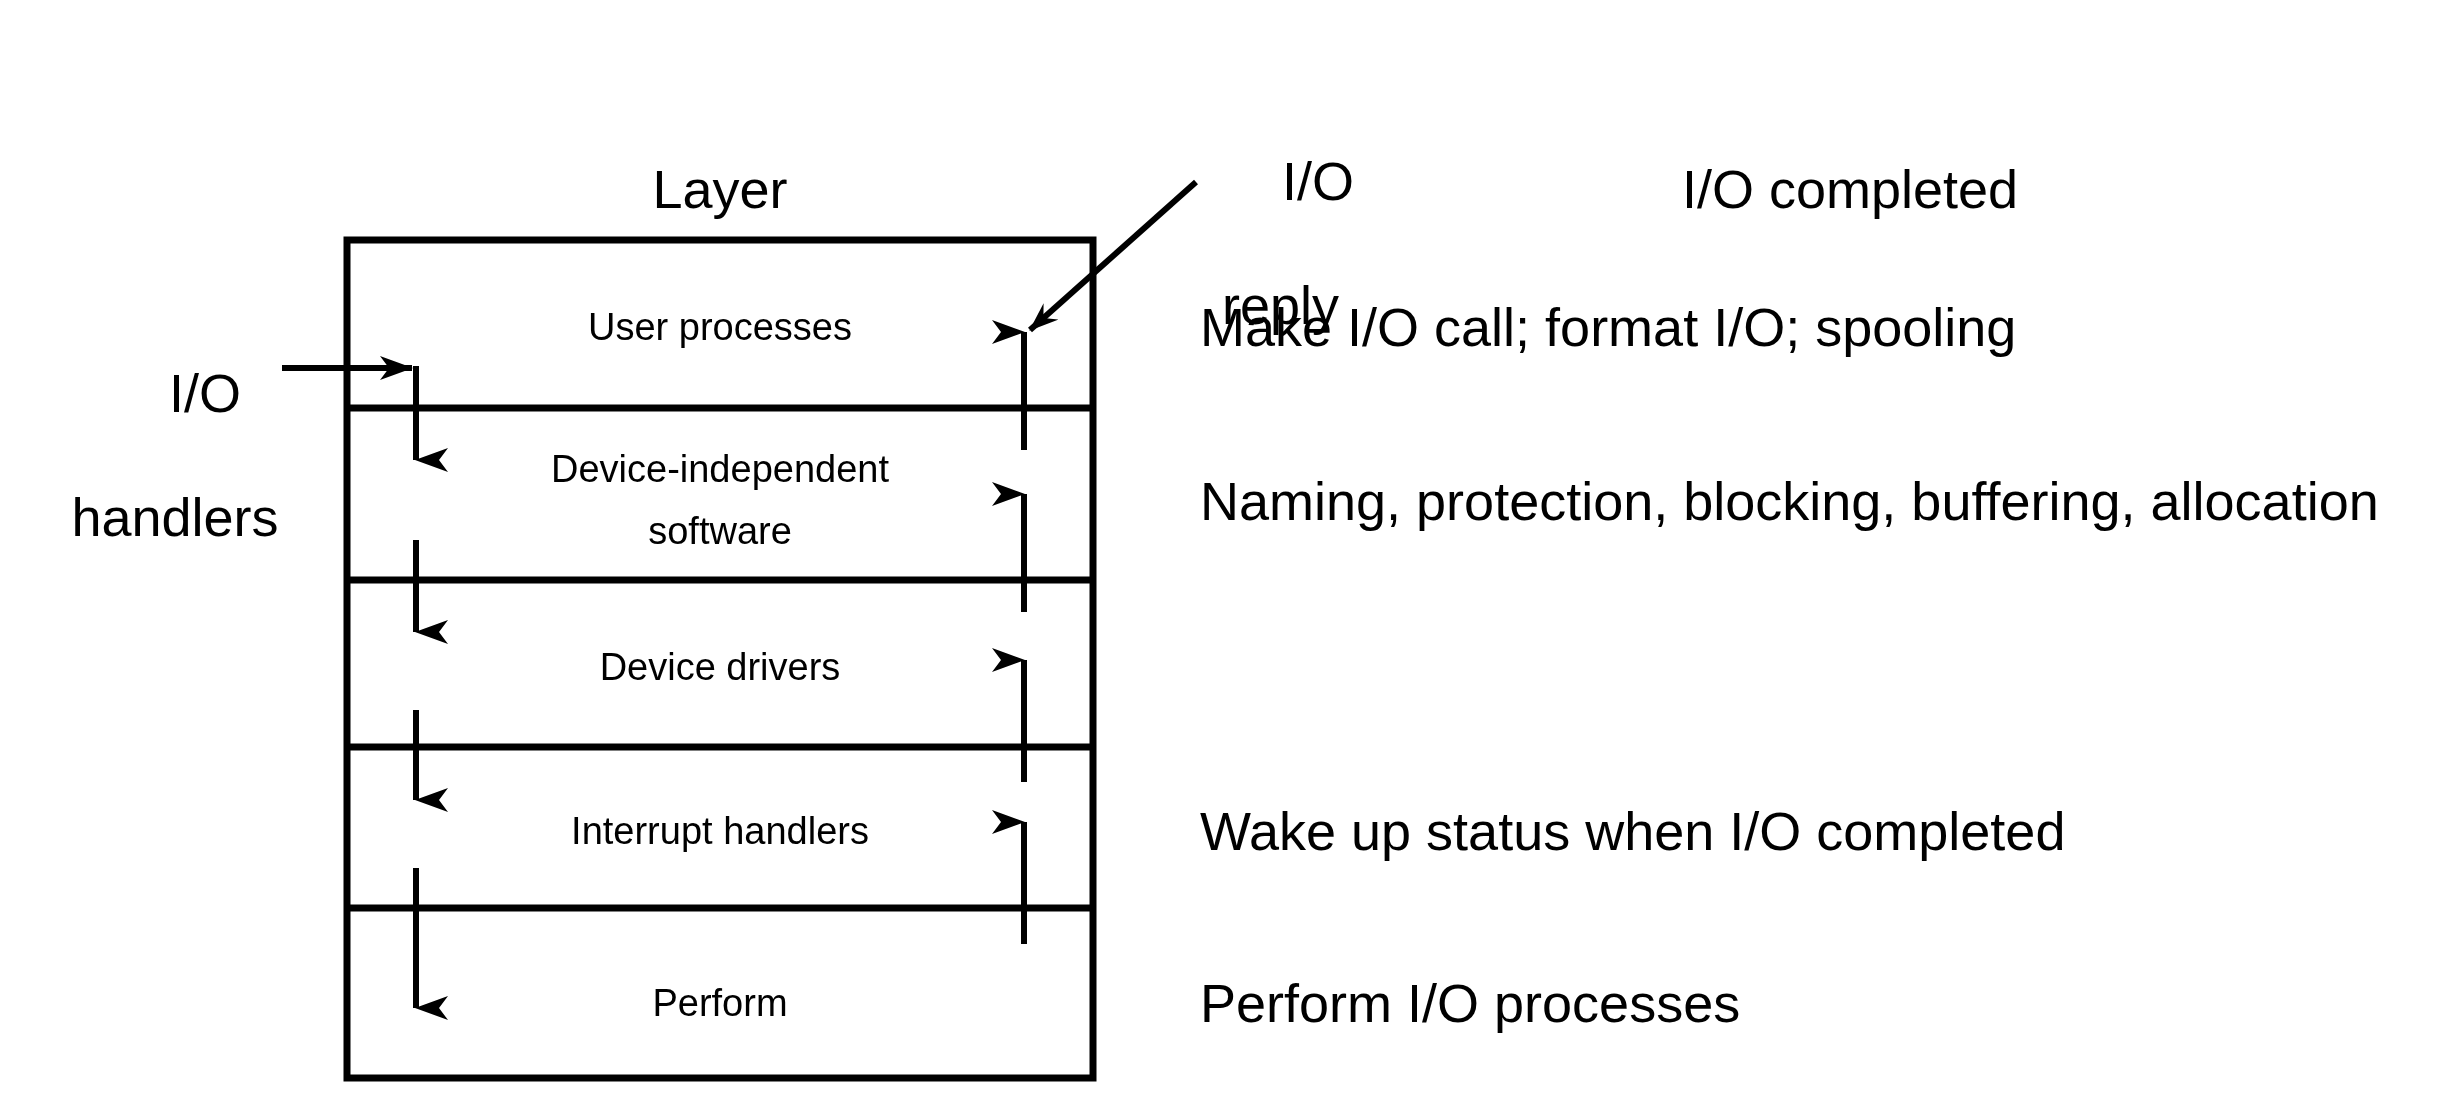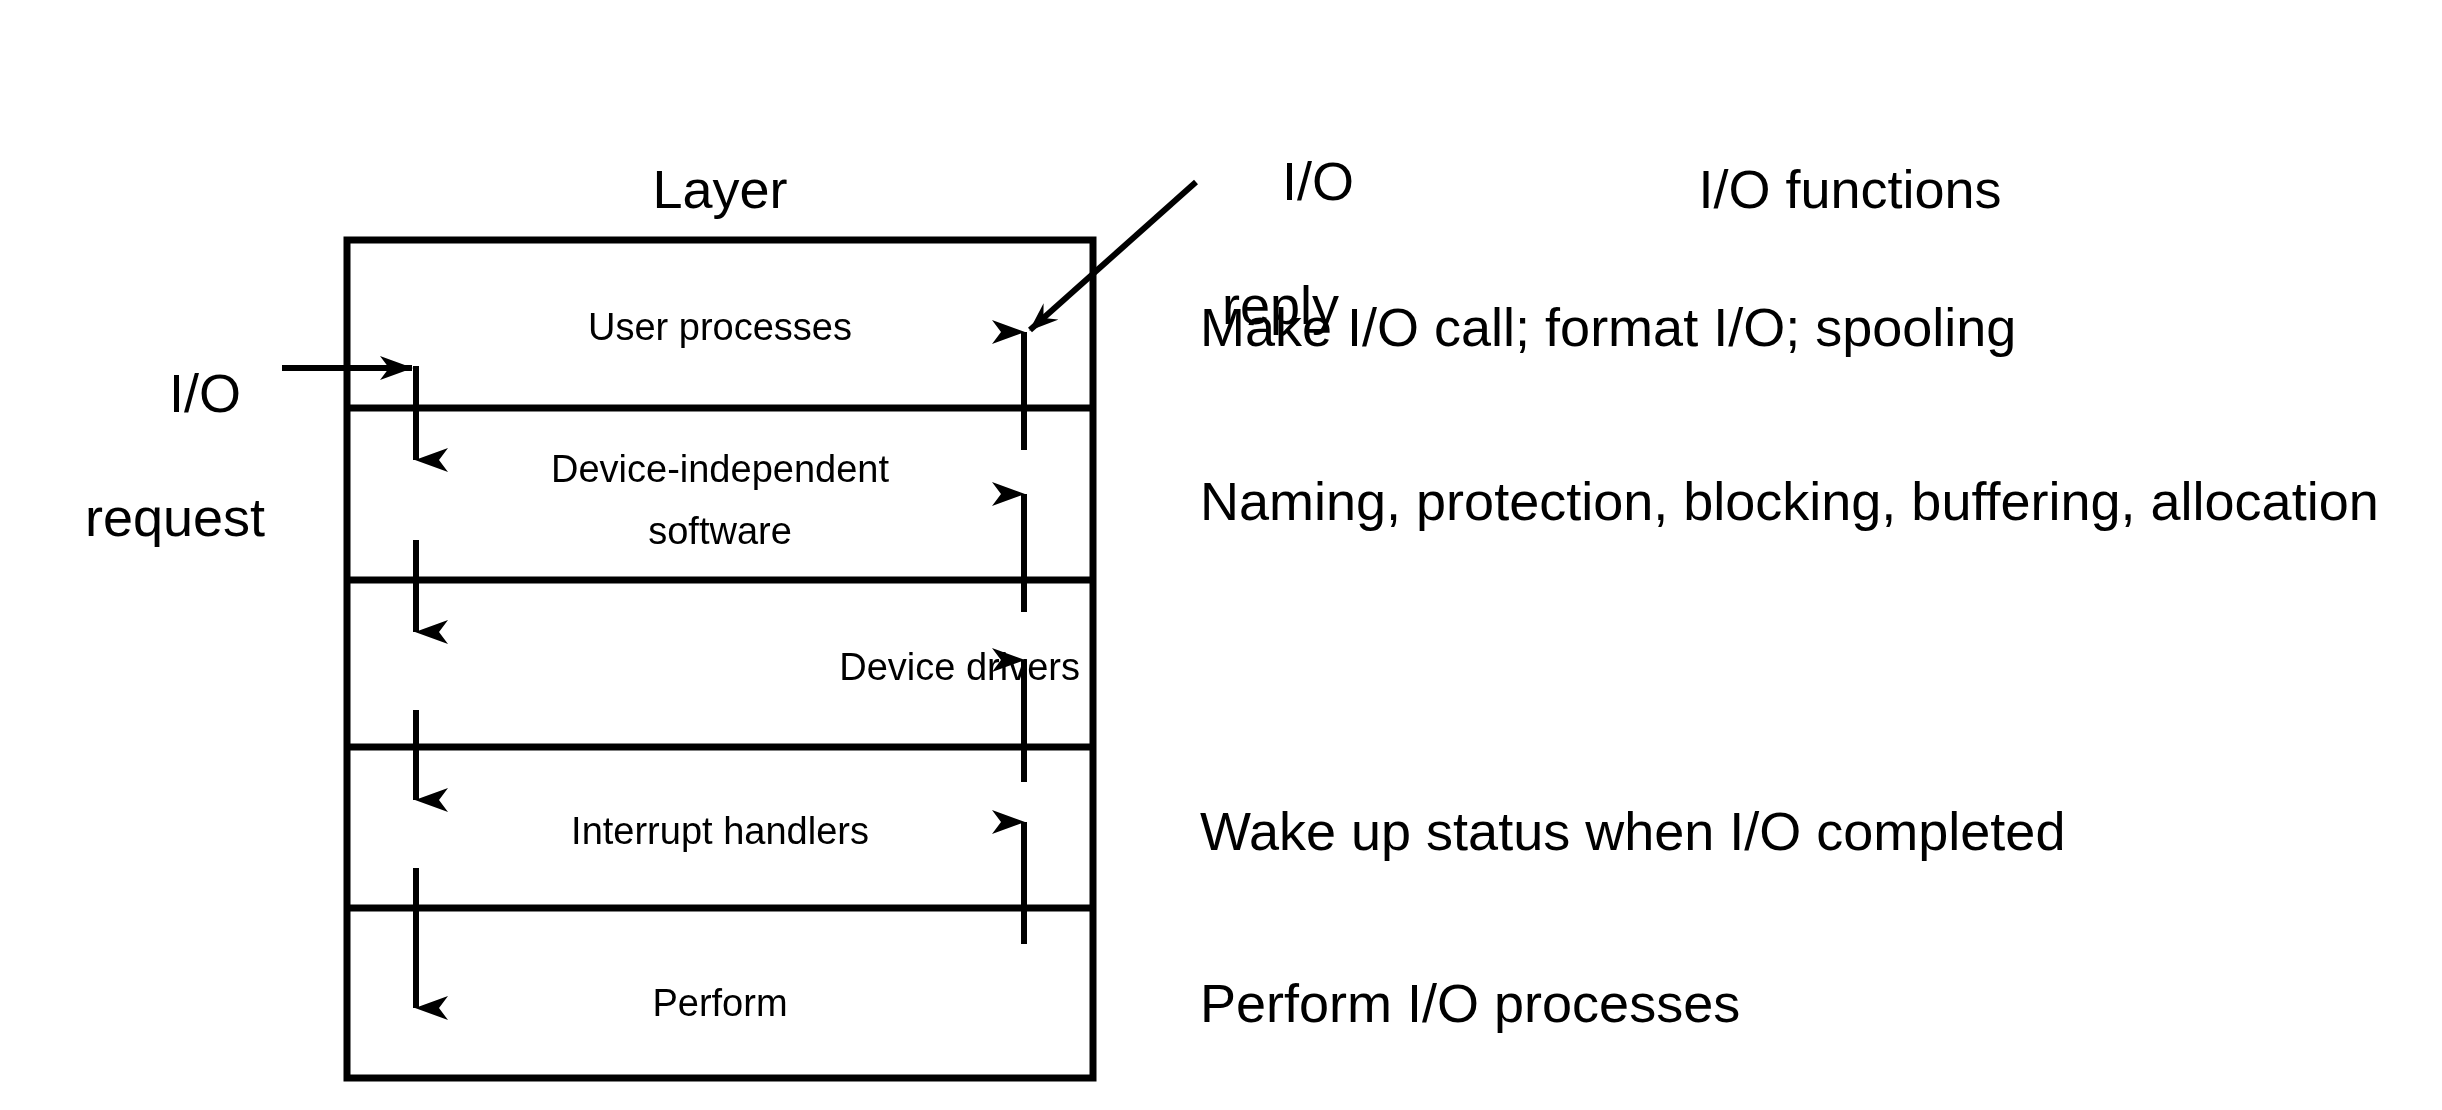--- a/index.html
+++ b/index.html
@@ -136,40 +136,40 @@
     <line x1="1024" y1="782" x2="1024" y2="660" stroke="#000" stroke-width="6" marker-end="url(#arrow-up)"></line>
     <line x1="1024" y1="944" x2="1024" y2="822" stroke="#000" stroke-width="6" marker-end="url(#arrow-up)"></line>
 
     <line x1="282" y1="368" x2="412" y2="368" stroke="#000" stroke-width="6" marker-end="url(#arrow-right)"></line>
 
     <line x1="1196" y1="182" x2="1030" y2="330" stroke="#000" stroke-width="6" marker-end="url(#arrow-thin)"></line>
   </svg>
 
   <div class="lbl lbl-center" id="layer-header">Layer</div>
 
-  <div class="lbl lbl-center" id="functions-header">I/O functions</div>
+  <div class="lbl lbl-center" id="functions-header">I/O completed</div>
 
   <div class="lbl" id="io-request-label">
     <span>I/O</span>
-    <span class="line2">request</span>
+    <span class="line2">handlers</span>
   </div>
 
   <div class="lbl" id="io-reply-label">
     <span>I/O</span>
     <span class="line2">reply</span>
   </div>
 
   <div class="layer-name" style="top:296px;">User processes</div>
 
   <div class="layer-name" style="top:438px;">
     <span style="display:block">Device-independent</span>
     <span style="display:block">software</span>
   </div>
 
-  <div class="layer-name" style="top:636px;text-align:right;">Device drivers</div>
+  <div class="layer-name" style="top:636px;">Device drivers</div>
 
   <div class="layer-name" style="top:800px;">Interrupt handlers</div>
 
   <div class="layer-name" style="top:972px;">Perform</div>
 
   <div class="func-desc" style="top:296px;">Make I/O call; format I/O; spooling</div>
 
   <div class="func-desc" style="top:470px;">Naming, protection, blocking, buffering, allocation</div>
 
 

